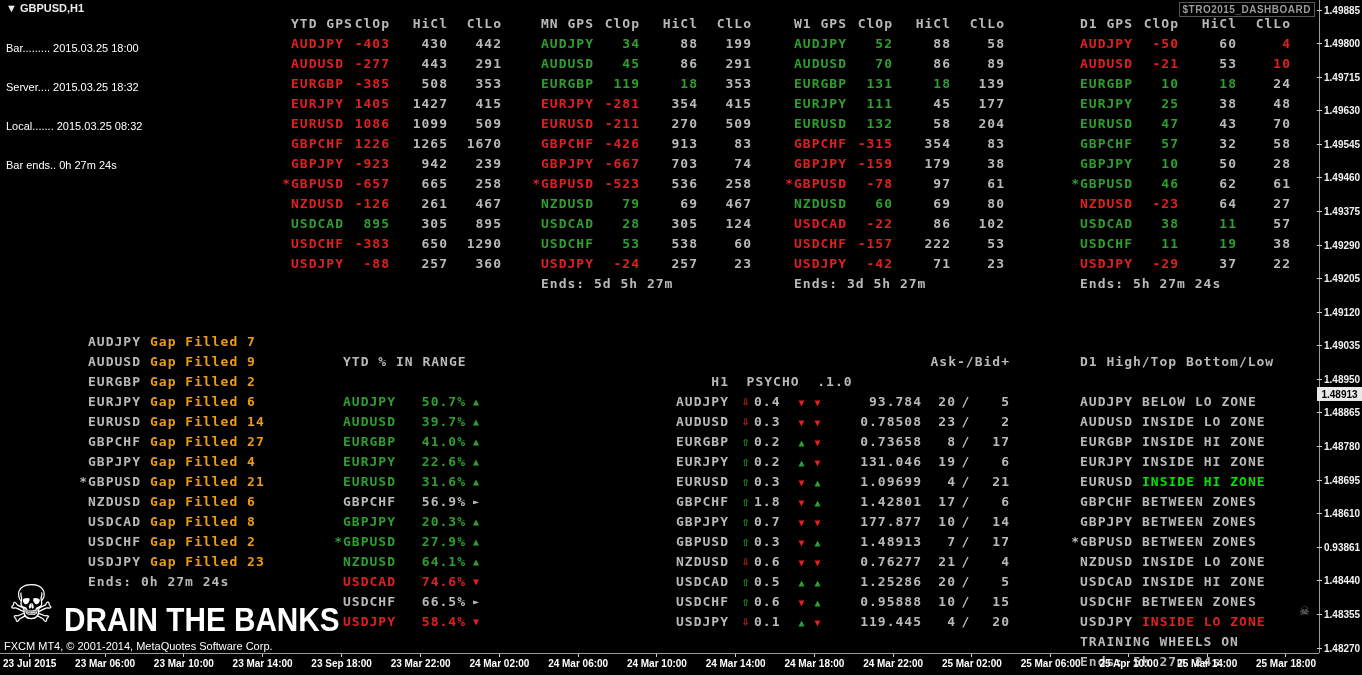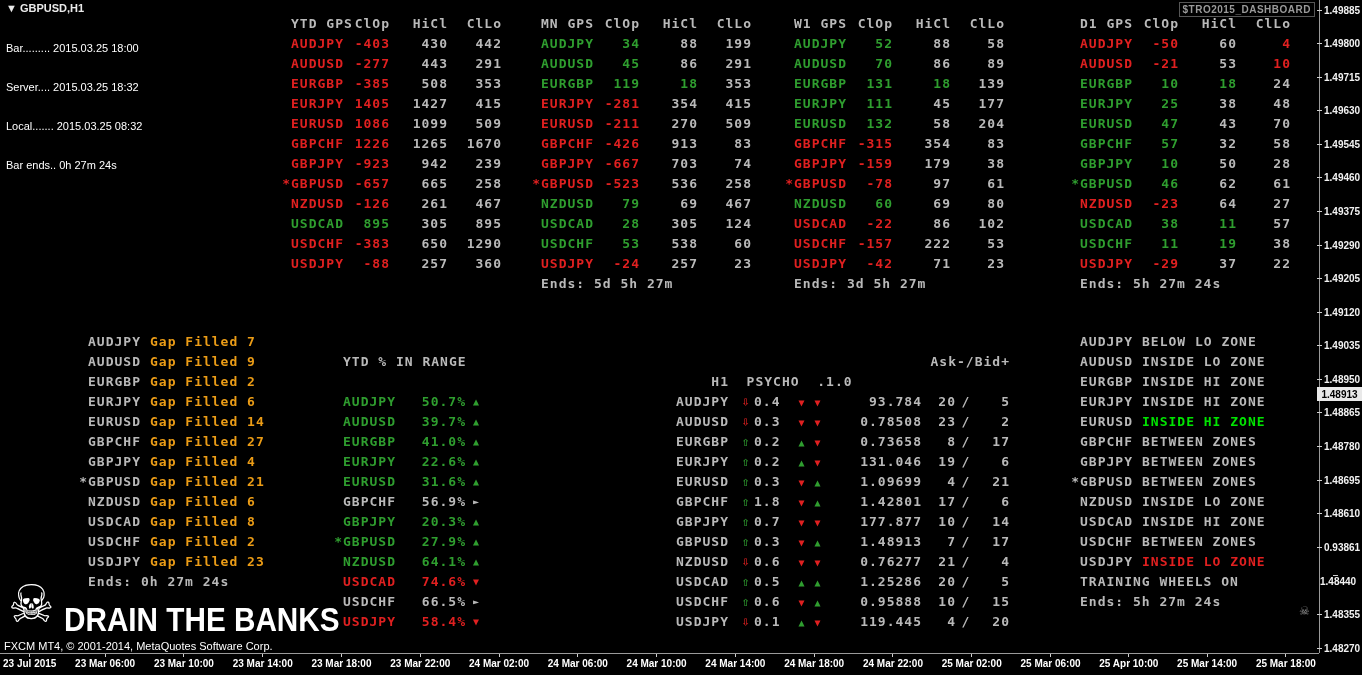--- a/index.html
+++ b/index.html
@@ -81,20 +81,21 @@
 <div id="range" class="sec mono">
   <div class="hdrline">YTD % IN RANGE</div>
 <div class="trow"><span class="pair" style="color: rgb(47, 158, 47);">AUDJPY</span><span class="rval" style="color: rgb(47, 158, 47);">50.7%</span><span class="arr" style="color: rgb(47, 158, 47);">▲</span></div><div class="trow"><span class="pair" style="color: rgb(47, 158, 47);">AUDUSD</span><span class="rval" style="color: rgb(47, 158, 47);">39.7%</span><span class="arr" style="color: rgb(47, 158, 47);">▲</span></div><div class="trow"><span class="pair" style="color: rgb(47, 158, 47);">EURGBP</span><span class="rval" style="color: rgb(47, 158, 47);">41.0%</span><span class="arr" style="color: rgb(47, 158, 47);">▲</span></div><div class="trow"><span class="pair" style="color: rgb(47, 158, 47);">EURJPY</span><span class="rval" style="color: rgb(47, 158, 47);">22.6%</span><span class="arr" style="color: rgb(47, 158, 47);">▲</span></div><div class="trow"><span class="pair" style="color: rgb(47, 158, 47);">EURUSD</span><span class="rval" style="color: rgb(47, 158, 47);">31.6%</span><span class="arr" style="color: rgb(47, 158, 47);">▲</span></div><div class="trow"><span class="pair" style="color: rgb(185, 185, 185);">GBPCHF</span><span class="rval" style="color: rgb(185, 185, 185);">56.9%</span><span class="arr" style="color: rgb(185, 185, 185);">►</span></div><div class="trow"><span class="pair" style="color: rgb(47, 158, 47);">GBPJPY</span><span class="rval" style="color: rgb(47, 158, 47);">20.3%</span><span class="arr" style="color: rgb(47, 158, 47);">▲</span></div><div class="trow"><span class="pair" style="color: rgb(47, 158, 47);">*GBPUSD</span><span class="rval" style="color: rgb(47, 158, 47);">27.9%</span><span class="arr" style="color: rgb(47, 158, 47);">▲</span></div><div class="trow"><span class="pair" style="color: rgb(47, 158, 47);">NZDUSD</span><span class="rval" style="color: rgb(47, 158, 47);">64.1%</span><span class="arr" style="color: rgb(47, 158, 47);">▲</span></div><div class="trow"><span class="pair" style="color: rgb(224, 32, 32);">USDCAD</span><span class="rval" style="color: rgb(224, 32, 32);">74.6%</span><span class="arr" style="color: rgb(224, 32, 32);">▼</span></div><div class="trow"><span class="pair" style="color: rgb(185, 185, 185);">USDCHF</span><span class="rval" style="color: rgb(185, 185, 185);">66.5%</span><span class="arr" style="color: rgb(185, 185, 185);">►</span></div><div class="trow"><span class="pair" style="color: rgb(224, 32, 32);">USDJPY</span><span class="rval" style="color: rgb(224, 32, 32);">58.4%</span><span class="arr" style="color: rgb(224, 32, 32);">▼</span></div></div>
 <div id="psycho" class="sec mono">
   <div class="phdr">
     <span>H1  PSYCHO  .1.0</span>
     <span class="tr">Ask-/Bid+</span>
   </div>
 <div class="trow"><span class="pp" style="color: rgb(185, 185, 185);">AUDJPY</span><span class="dir" style="color: rgb(224, 32, 32);">⇩</span><span class="dl" style="color: rgb(185, 185, 185);">0.4</span><span class="gsp"></span><span class="ar2" style="color: rgb(224, 32, 32);">▼</span><span class="ar2" style="color: rgb(224, 32, 32);">▼</span><span class="pr" style="color: rgb(185, 185, 185);">93.784</span><span class="ask" style="color: rgb(185, 185, 185);">20</span><span class="sl" style="color: rgb(185, 185, 185);">/</span><span class="bid" style="color: rgb(185, 185, 185);">5</span></div><div class="trow"><span class="pp" style="color: rgb(185, 185, 185);">AUDUSD</span><span class="dir" style="color: rgb(224, 32, 32);">⇩</span><span class="dl" style="color: rgb(185, 185, 185);">0.3</span><span class="gsp"></span><span class="ar2" style="color: rgb(224, 32, 32);">▼</span><span class="ar2" style="color: rgb(224, 32, 32);">▼</span><span class="pr" style="color: rgb(185, 185, 185);">0.78508</span><span class="ask" style="color: rgb(185, 185, 185);">23</span><span class="sl" style="color: rgb(185, 185, 185);">/</span><span class="bid" style="color: rgb(185, 185, 185);">2</span></div><div class="trow"><span class="pp" style="color: rgb(185, 185, 185);">EURGBP</span><span class="dir" style="color: rgb(47, 158, 47);">⇧</span><span class="dl" style="color: rgb(185, 185, 185);">0.2</span><span class="gsp"></span><span class="ar2" style="color: rgb(47, 158, 47);">▲</span><span class="ar2" style="color: rgb(224, 32, 32);">▼</span><span class="pr" style="color: rgb(185, 185, 185);">0.73658</span><span class="ask" style="color: rgb(185, 185, 185);">8</span><span class="sl" style="color: rgb(185, 185, 185);">/</span><span class="bid" style="color: rgb(185, 185, 185);">17</span></div><div class="trow"><span class="pp" style="color: rgb(185, 185, 185);">EURJPY</span><span class="dir" style="color: rgb(47, 158, 47);">⇧</span><span class="dl" style="color: rgb(185, 185, 185);">0.2</span><span class="gsp"></span><span class="ar2" style="color: rgb(47, 158, 47);">▲</span><span class="ar2" style="color: rgb(224, 32, 32);">▼</span><span class="pr" style="color: rgb(185, 185, 185);">131.046</span><span class="ask" style="color: rgb(185, 185, 185);">19</span><span class="sl" style="color: rgb(185, 185, 185);">/</span><span class="bid" style="color: rgb(185, 185, 185);">6</span></div><div class="trow"><span class="pp" style="color: rgb(185, 185, 185);">EURUSD</span><span class="dir" style="color: rgb(47, 158, 47);">⇧</span><span class="dl" style="color: rgb(185, 185, 185);">0.3</span><span class="gsp"></span><span class="ar2" style="color: rgb(224, 32, 32);">▼</span><span class="ar2" style="color: rgb(47, 158, 47);">▲</span><span class="pr" style="color: rgb(185, 185, 185);">1.09699</span><span class="ask" style="color: rgb(185, 185, 185);">4</span><span class="sl" style="color: rgb(185, 185, 185);">/</span><span class="bid" style="color: rgb(185, 185, 185);">21</span></div><div class="trow"><span class="pp" style="color: rgb(185, 185, 185);">GBPCHF</span><span class="dir" style="color: rgb(47, 158, 47);">⇧</span><span class="dl" style="color: rgb(185, 185, 185);">1.8</span><span class="gsp"></span><span class="ar2" style="color: rgb(224, 32, 32);">▼</span><span class="ar2" style="color: rgb(47, 158, 47);">▲</span><span class="pr" style="color: rgb(185, 185, 185);">1.42801</span><span class="ask" style="color: rgb(185, 185, 185);">17</span><span class="sl" style="color: rgb(185, 185, 185);">/</span><span class="bid" style="color: rgb(185, 185, 185);">6</span></div><div class="trow"><span class="pp" style="color: rgb(185, 185, 185);">GBPJPY</span><span class="dir" style="color: rgb(47, 158, 47);">⇧</span><span class="dl" style="color: rgb(185, 185, 185);">0.7</span><span class="gsp"></span><span class="ar2" style="color: rgb(224, 32, 32);">▼</span><span class="ar2" style="color: rgb(224, 32, 32);">▼</span><span class="pr" style="color: rgb(185, 185, 185);">177.877</span><span class="ask" style="color: rgb(185, 185, 185);">10</span><span class="sl" style="color: rgb(185, 185, 185);">/</span><span class="bid" style="color: rgb(185, 185, 185);">14</span></div><div class="trow"><span class="pp" style="color: rgb(185, 185, 185);">GBPUSD</span><span class="dir" style="color: rgb(47, 158, 47);">⇧</span><span class="dl" style="color: rgb(185, 185, 185);">0.3</span><span class="gsp"></span><span class="ar2" style="color: rgb(224, 32, 32);">▼</span><span class="ar2" style="color: rgb(47, 158, 47);">▲</span><span class="pr" style="color: rgb(185, 185, 185);">1.48913</span><span class="ask" style="color: rgb(185, 185, 185);">7</span><span class="sl" style="color: rgb(185, 185, 185);">/</span><span class="bid" style="color: rgb(185, 185, 185);">17</span></div><div class="trow"><span class="pp" style="color: rgb(185, 185, 185);">NZDUSD</span><span class="dir" style="color: rgb(224, 32, 32);">⇩</span><span class="dl" style="color: rgb(185, 185, 185);">0.6</span><span class="gsp"></span><span class="ar2" style="color: rgb(224, 32, 32);">▼</span><span class="ar2" style="color: rgb(224, 32, 32);">▼</span><span class="pr" style="color: rgb(185, 185, 185);">0.76277</span><span class="ask" style="color: rgb(185, 185, 185);">21</span><span class="sl" style="color: rgb(185, 185, 185);">/</span><span class="bid" style="color: rgb(185, 185, 185);">4</span></div><div class="trow"><span class="pp" style="color: rgb(185, 185, 185);">USDCAD</span><span class="dir" style="color: rgb(47, 158, 47);">⇧</span><span class="dl" style="color: rgb(185, 185, 185);">0.5</span><span class="gsp"></span><span class="ar2" style="color: rgb(47, 158, 47);">▲</span><span class="ar2" style="color: rgb(47, 158, 47);">▲</span><span class="pr" style="color: rgb(185, 185, 185);">1.25286</span><span class="ask" style="color: rgb(185, 185, 185);">20</span><span class="sl" style="color: rgb(185, 185, 185);">/</span><span class="bid" style="color: rgb(185, 185, 185);">5</span></div><div class="trow"><span class="pp" style="color: rgb(185, 185, 185);">USDCHF</span><span class="dir" style="color: rgb(47, 158, 47);">⇧</span><span class="dl" style="color: rgb(185, 185, 185);">0.6</span><span class="gsp"></span><span class="ar2" style="color: rgb(224, 32, 32);">▼</span><span class="ar2" style="color: rgb(47, 158, 47);">▲</span><span class="pr" style="color: rgb(185, 185, 185);">0.95888</span><span class="ask" style="color: rgb(185, 185, 185);">10</span><span class="sl" style="color: rgb(185, 185, 185);">/</span><span class="bid" style="color: rgb(185, 185, 185);">15</span></div><div class="trow"><span class="pp" style="color: rgb(185, 185, 185);">USDJPY</span><span class="dir" style="color: rgb(224, 32, 32);">⇩</span><span class="dl" style="color: rgb(185, 185, 185);">0.1</span><span class="gsp"></span><span class="ar2" style="color: rgb(47, 158, 47);">▲</span><span class="ar2" style="color: rgb(224, 32, 32);">▼</span><span class="pr" style="color: rgb(185, 185, 185);">119.445</span><span class="ask" style="color: rgb(185, 185, 185);">4</span><span class="sl" style="color: rgb(185, 185, 185);">/</span><span class="bid" style="color: rgb(185, 185, 185);">20</span></div></div>
 <div id="zones" class="sec mono">
+  <div class="hdrline">D1 High/Top Bottom/Low</div>
 <div class="trow"><span class="pair" style="color: rgb(185, 185, 185);">AUDJPY</span><span class="zone" style="color: rgb(185, 185, 185);">BELOW LO ZONE</span></div><div class="trow"><span class="pair" style="color: rgb(185, 185, 185);">AUDUSD</span><span class="zone" style="color: rgb(185, 185, 185);">INSIDE LO ZONE</span></div><div class="trow"><span class="pair" style="color: rgb(185, 185, 185);">EURGBP</span><span class="zone" style="color: rgb(185, 185, 185);">INSIDE HI ZONE</span></div><div class="trow"><span class="pair" style="color: rgb(185, 185, 185);">EURJPY</span><span class="zone" style="color: rgb(185, 185, 185);">INSIDE HI ZONE</span></div><div class="trow"><span class="pair" style="color: rgb(185, 185, 185);">EURUSD</span><span class="zone" style="color: rgb(0, 228, 0);">INSIDE HI ZONE</span></div><div class="trow"><span class="pair" style="color: rgb(185, 185, 185);">GBPCHF</span><span class="zone" style="color: rgb(185, 185, 185);">BETWEEN ZONES</span></div><div class="trow"><span class="pair" style="color: rgb(185, 185, 185);">GBPJPY</span><span class="zone" style="color: rgb(185, 185, 185);">BETWEEN ZONES</span></div><div class="trow"><span class="pair" style="color: rgb(185, 185, 185);">*GBPUSD</span><span class="zone" style="color: rgb(185, 185, 185);">BETWEEN ZONES</span></div><div class="trow"><span class="pair" style="color: rgb(185, 185, 185);">NZDUSD</span><span class="zone" style="color: rgb(185, 185, 185);">INSIDE LO ZONE</span></div><div class="trow"><span class="pair" style="color: rgb(185, 185, 185);">USDCAD</span><span class="zone" style="color: rgb(185, 185, 185);">INSIDE HI ZONE</span></div><div class="trow"><span class="pair" style="color: rgb(185, 185, 185);">USDCHF</span><span class="zone" style="color: rgb(185, 185, 185);">BETWEEN ZONES</span></div><div class="trow"><span class="pair" style="color: rgb(185, 185, 185);">USDJPY</span><span class="zone" style="color: rgb(224, 32, 32);">INSIDE LO ZONE</span></div><div class="trow endsline"><span style="color: rgb(185, 185, 185);">TRAINING WHEELS ON</span></div><div class="trow endsline"><span style="color: rgb(185, 185, 185);">Ends: 5h 27m 24s</span></div></div>
 
 <div id="skull">☠</div>
 <div id="brand-title">DRAIN THE BANKS</div>
 <div id="copyright">FXCM MT4, © 2001-2014, MetaQuotes Software Corp.</div>
 <div id="mini-skull">☠</div>
 
 <div id="paxis">
     <div class="ptick" style="top: 4px;">
       <span class="pdash"></span>
@@ -157,21 +158,21 @@
       <span class="ptxt">1.48695</span>
     </div>
     <div class="ptick" style="top: 507.7px;">
       <span class="pdash"></span>
       <span class="ptxt">1.48610</span>
     </div>
     <div class="ptick" style="top: 541.28px;">
       <span class="pdash"></span>
       <span class="ptxt">0.93861</span>
     </div>
-    <div class="ptick" style="top: 574.86px; flex-direction: column;">
+    <div class="ptick" style="top: 574.86px;">
       <span class="pdash"></span>
       <span class="ptxt">1.48440</span>
     </div>
     <div class="ptick" style="top: 608.44px;">
       <span class="pdash"></span>
       <span class="ptxt">1.48355</span>
     </div>
     <div class="ptick" style="top: 642.02px;">
       <span class="pdash"></span>
       <span class="ptxt">1.48270</span>
@@ -190,21 +191,21 @@
     <div class="titem">
       <div class="ttick"></div>
       <span class="ttxt">23 Mar 10:00</span>
     </div>
     <div class="titem">
       <div class="ttick"></div>
       <span class="ttxt">23 Mar 14:00</span>
     </div>
     <div class="titem">
       <div class="ttick"></div>
-      <span class="ttxt">23 Mar 18:00</span>
+      <span class="ttxt">23 Sep 18:00</span>
     </div>
     <div class="titem">
       <div class="ttick"></div>
       <span class="ttxt">23 Mar 22:00</span>
     </div>
     <div class="titem">
       <div class="ttick"></div>
       <span class="ttxt">24 Mar 02:00</span>
     </div>
     <div class="titem">

